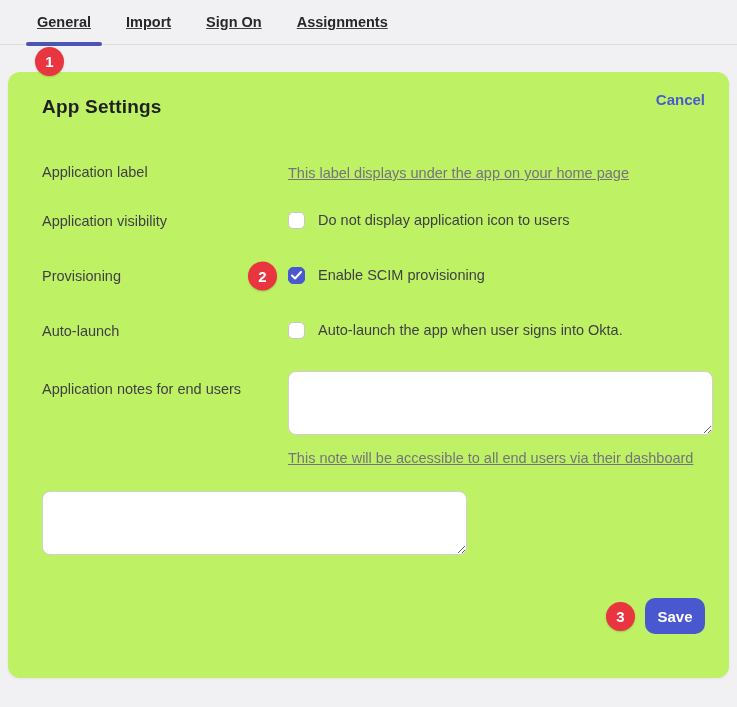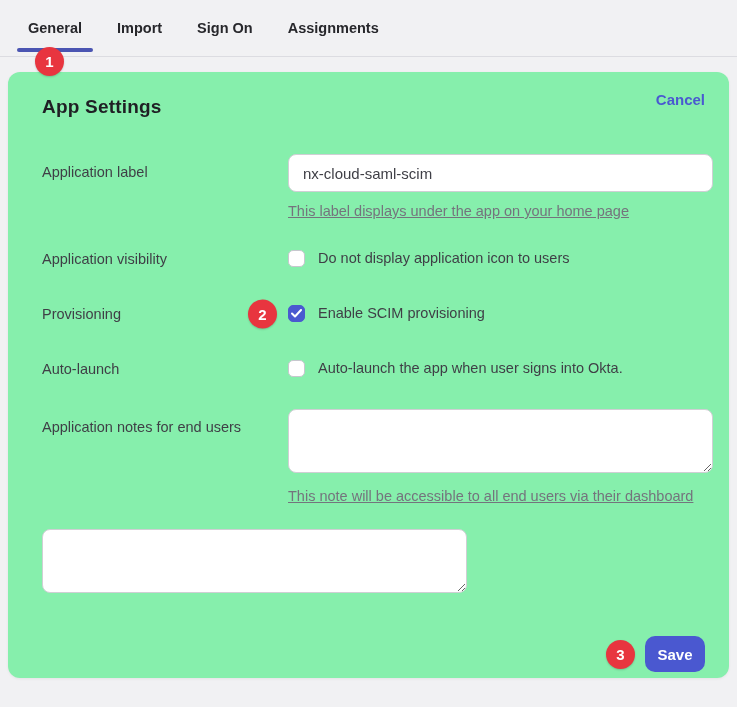--- a/index.html
+++ b/index.html
@@ -7,25 +7,26 @@
   body {
     background:#f1f1f3;
     font-family:"Liberation Sans", sans-serif;
     color:#3f3f46;
     position:relative;
     overflow:hidden;
   }
 
   
   .tabbar {
-    height:57px;
+    height:45px;
     border-bottom:1px solid #dcdce1;
     display:flex;
     align-items:center;
-    padding-left:17px;
+    padding-left:26px;
+    text-decoration:underline;
   }
   .tab {
     position:relative;
     height:43px;
     display:flex;
     align-items:center;
     padding:0 11px;
     margin-right:13px;
     font-size:14.5px;
     font-weight:700;
@@ -55,21 +56,21 @@
     box-shadow:0 1px 2px rgba(0,0,0,.18);
     flex:0 0 auto;
   }
   .badge-1 { position:absolute; left:35px; top:47px; z-index:5; }
 
   
   .card {
     position:absolute;
     left:8px; top:72px;
     width:721px; height:606px;
-    background:#86efac;
+    background:#bef264;
     border-radius:12px;
     box-shadow:0 1px 3px rgba(0,0,0,.06);
     padding:24px 24px 8px 26px;
   }
   .card-header {
     display:flex;
     align-items:flex-start;
     justify-content:space-between;
     margin-bottom:36px;
     padding-left:8px;
@@ -214,21 +215,20 @@
 <div class="card">
 
   <div class="card-header">
     <div class="card-title">App Settings</div>
     <a class="cancel-link">Cancel</a>
   </div>
 
   <div class="row row-applabel">
     <div class="row-label">Application label</div>
     <div class="field-col">
-      <input class="text-input" type="text" value="nx-cloud-saml-scim" style="">
       <div class="helper">This label displays under the app on your home page</div>
     </div>
   </div>
 
   <div class="row compact row-visibility">
     <div class="row-label">Application visibility</div>
     <div class="field-col">
       <div class="check-row">
         <span class="checkbox"></span>
         <span class="check-label">Do not display application icon to users</span>

